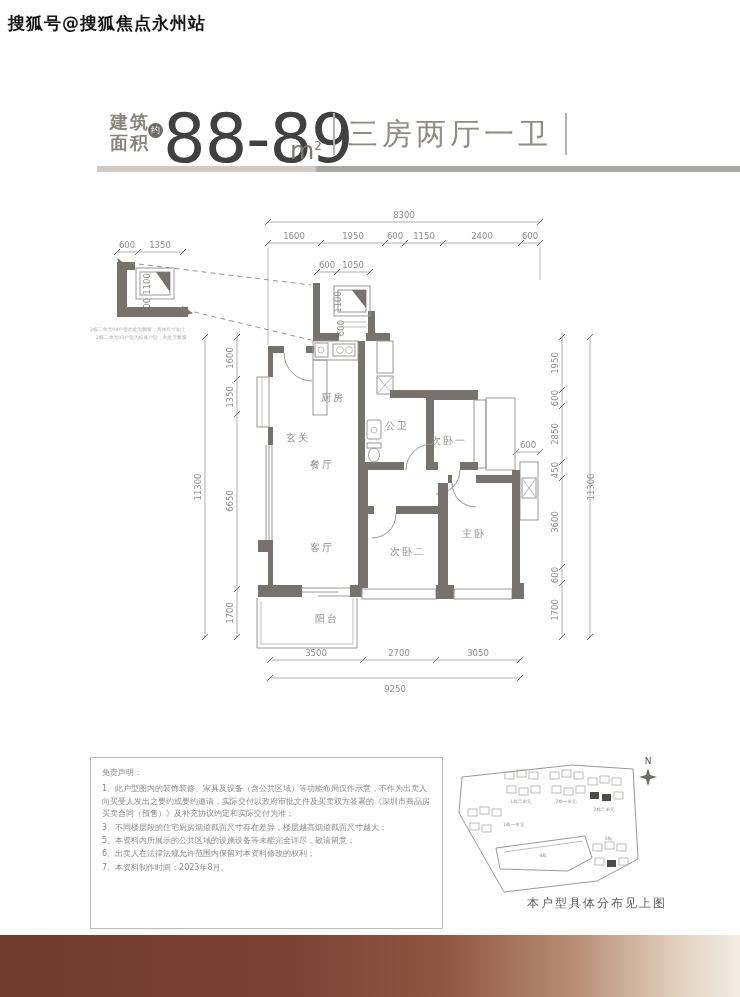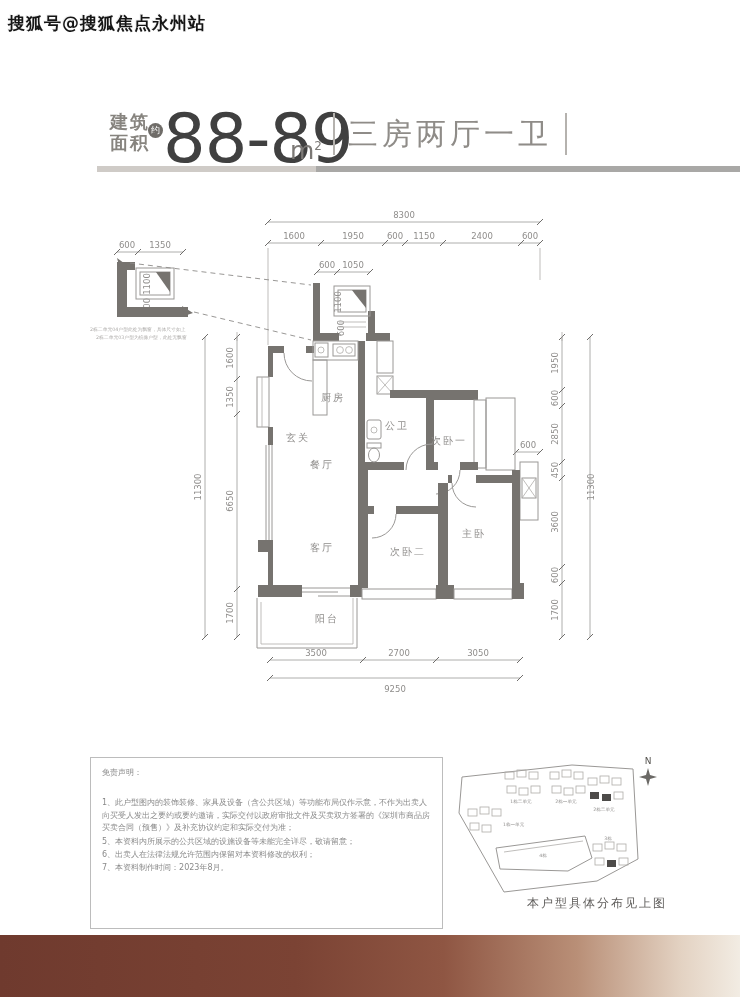--- a/index.html
+++ b/index.html
@@ -18,21 +18,21 @@
   .unit{position:absolute;left:290px;top:136px;font-size:25px;color:#7c7976;}
   .unit sup{font-size:12px;}
   .layout-txt{position:absolute;left:333px;top:113px;height:42px;line-height:42px;
               border-left:2px solid #b5b2ae;border-right:2px solid #b5b2ae;padding:0 13px;
               font-size:30px;color:#8f8c88;letter-spacing:4px;}
   .divider{position:absolute;left:97px;top:166px;right:0;height:6px;
            background:linear-gradient(90deg,#cfcbc7 0%,#cfcbc7 34%,#a9a8a6 34%,#a9a8a6 100%);}
   
   .disc{position:absolute;left:90px;top:757px;width:353px;height:172px;border:1px solid #bcbcbc;
         padding:9px 11px;box-sizing:border-box;font-size:8px;line-height:1.55;color:#8a8a8a;}
-  .disc .t{margin-bottom:18px;}
+  .disc .t{margin-bottom:4px;}
   .disc .i{margin:0 0 1px 0;}
   
   .sp-caption{position:absolute;left:527px;top:895px;width:170px;font-size:12px;color:#5f5d5b;
               letter-spacing:2px;}
   
   .band{position:absolute;left:0;bottom:0;width:740px;height:62px;
         background:linear-gradient(90deg,#6f3a2e 0%,#7b4334 40%,#8f5643 60%,#b98f77 78%,#e3d2c2 92%,#f2ece3 100%);}
   
   svg{position:absolute;left:0;top:0;}
   .thin{stroke:#9a9896;stroke-width:1;fill:none;}
@@ -291,20 +291,21 @@
     <div class="approx">约</div>
     <div class="big-num">88-89</div>
     <div class="unit"><span>m</span><sup>2</sup></div>
     <div class="layout-txt">三房两厅一卫</div>
     <div class="divider"></div>
   </div>
 
   <div class="disc">
     <div class="t">免责声明：</div>
     <div class="i">1、此户型图内的装饰装修、家具及设备（含公共区域）等功能布局仅作示意，不作为出卖人向买受人发出之要约或要约邀请，实际交付以政府审批文件及买卖双方签署的《深圳市商品房买卖合同（预售）》及补充协议约定和实际交付为准；</div>
+    <div class="i">3、不同楼层段的住宅厨房烟道截面尺寸存在差异，楼层越高烟道截面尺寸越大；</div>
     <div class="i">5、本资料内所展示的公共区域的设施设备等未能完全详尽，敬请留意；</div>
     <div class="i">6、出卖人在法律法规允许范围内保留对本资料修改的权利；</div>
     <div class="i">7、本资料制作时间：2023年8月。</div>
   </div>
 
   <div class="sp-caption">本户型具体分布见上图</div>
 
   <div class="band"></div>
 
 </div>

